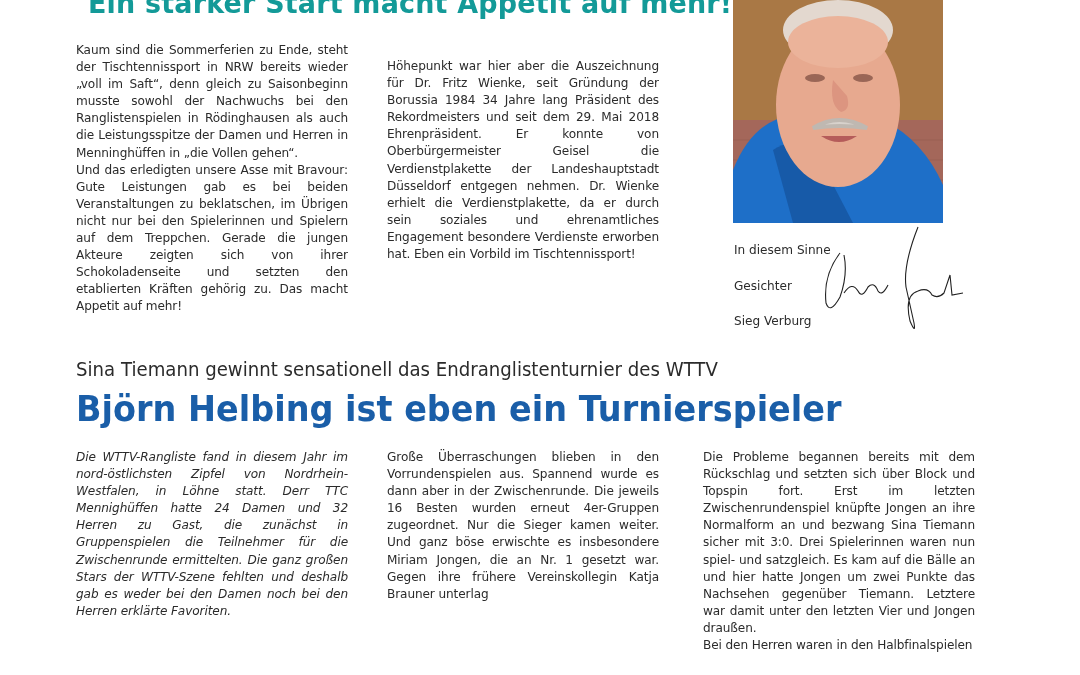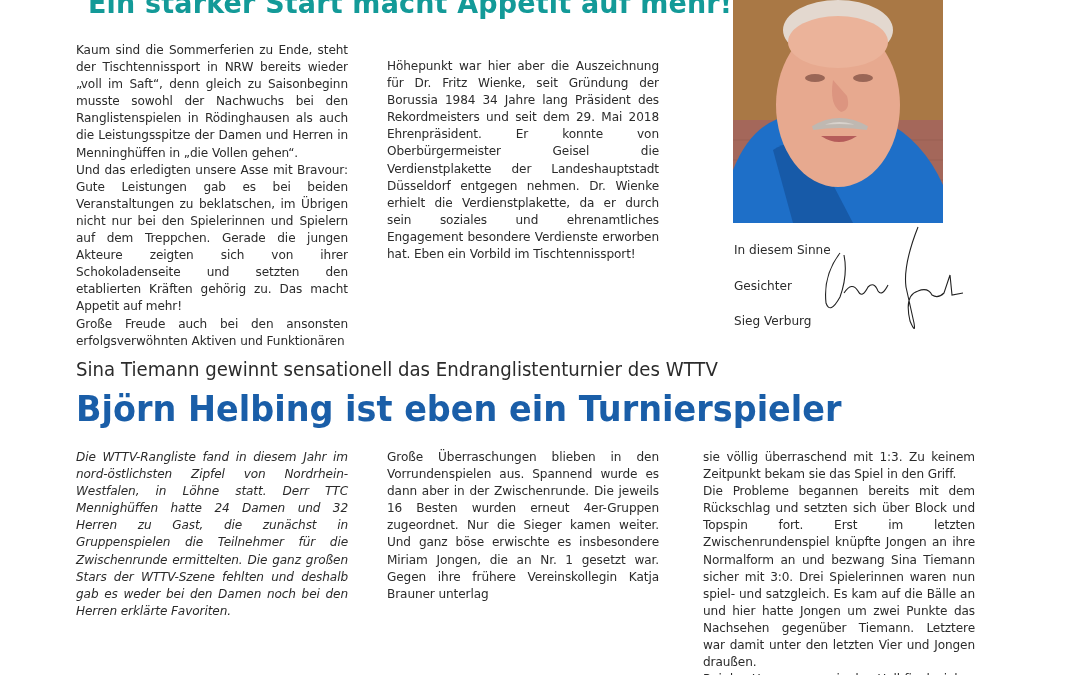--- a/index.html
+++ b/index.html
@@ -40,21 +40,20 @@
   .c2c { left: 703px; top: 449px; width: 272px; }
 </style>
 </head>
 <body>
 
 <h1 class="headline1">Ein starker Start macht Appetit auf mehr!</h1>
 
 <div class="col c1a">
   <p>Kaum sind die Sommerferien zu Ende, steht der Tischtennissport in NRW bereits wieder „voll im Saft“, denn gleich zu Saisonbeginn musste sowohl der Nachwuchs bei den Ranglistenspielen in Rödinghausen als auch die Leistungsspitze der Damen und Herren in Menninghüffen in „die Vollen gehen“.</p>
   <p>Und das erledigten unsere Asse mit Bravour: Gute Leistungen gab es bei beiden Veranstaltungen zu beklatschen, im Übrigen nicht nur bei den Spielerinnen und Spielern auf dem Treppchen. Gerade die jungen Akteure zeigten sich von ihrer Schokoladenseite und setzten den etablierten Kräften gehörig zu. Das macht Appetit auf mehr!</p>
-  <p>Große Freude auch bei den ansonsten erfolgsverwöhnten Aktiven und Funktionären</p>
 </div>
 
 <div class="col c1b">
   <p>Höhepunkt war hier aber die Auszeichnung für Dr. Fritz Wienke, seit Gründung der Borussia 1984 34 Jahre lang Präsident des Rekordmeisters und seit dem 29. Mai 2018 Ehrenpräsident. Er konnte von Oberbürgermeister Geisel die Verdienstplakette der Landeshauptstadt Düsseldorf entgegen nehmen. Dr. Wienke erhielt die Verdienstplakette, da er durch sein soziales und ehrenamtliches Engagement besondere Verdienste erworben hat. Eben ein Vorbild im Tischtennissport!</p>
 </div>
 
 <div class="photo" title="Portrait photo of Klaus Verburg in blue jacket">
   <svg width="210" height="223" viewBox="0 0 210 223">
 
     <rect x="0" y="0" width="210" height="120" fill="#a97845"></rect>
@@ -95,16 +94,15 @@
 
 <div class="col c2a">
   <p>Die WTTV-Rangliste fand in diesem Jahr im nord-östlichsten Zipfel von Nordrhein-Westfalen, in Löhne statt. Derr TTC Mennighüffen hatte 24 Damen und 32 Herren zu Gast, die zunächst in Gruppenspielen die Teilnehmer für die Zwischenrunde ermittelten. Die ganz großen Stars der WTTV-Szene fehlten und deshalb gab es weder bei den Damen noch bei den Herren erklärte Favoriten.</p>
 </div>
 
 <div class="col c2b">
   <p>Große Überraschungen blieben in den Vorrundenspielen aus. Spannend wurde es dann aber in der Zwischenrunde. Die jeweils 16 Besten wurden erneut 4er-Gruppen zugeordnet. Nur die Sieger kamen weiter. Und ganz böse erwischte es insbesondere Miriam Jongen, die an Nr. 1 gesetzt war. Gegen ihre frühere Vereinskollegin Katja Brauner unterlag</p>
 </div>
 
 <div class="col c2c">
-  <p>sie völlig überraschend mit 1:3. Zu keinem Zeitpunkt bekam sie das Spiel in den Griff.</p>
   <p>Die Probleme begannen bereits mit dem Rückschlag und setzten sich über Block und Topspin fort. Erst im letzten Zwischenrundenspiel knüpfte Jongen an ihre Normalform an und bezwang Sina Tiemann sicher mit 3:0. Drei Spielerinnen waren nun spiel- und satzgleich. Es kam auf die Bälle an und hier hatte Jongen um zwei Punkte das Nachsehen gegenüber Tiemann. Letztere war damit unter den letzten Vier und Jongen draußen.</p>
   <p>Bei den Herren waren in den Halbfinalspielen</p>
 </div>
 
 </body></html>

